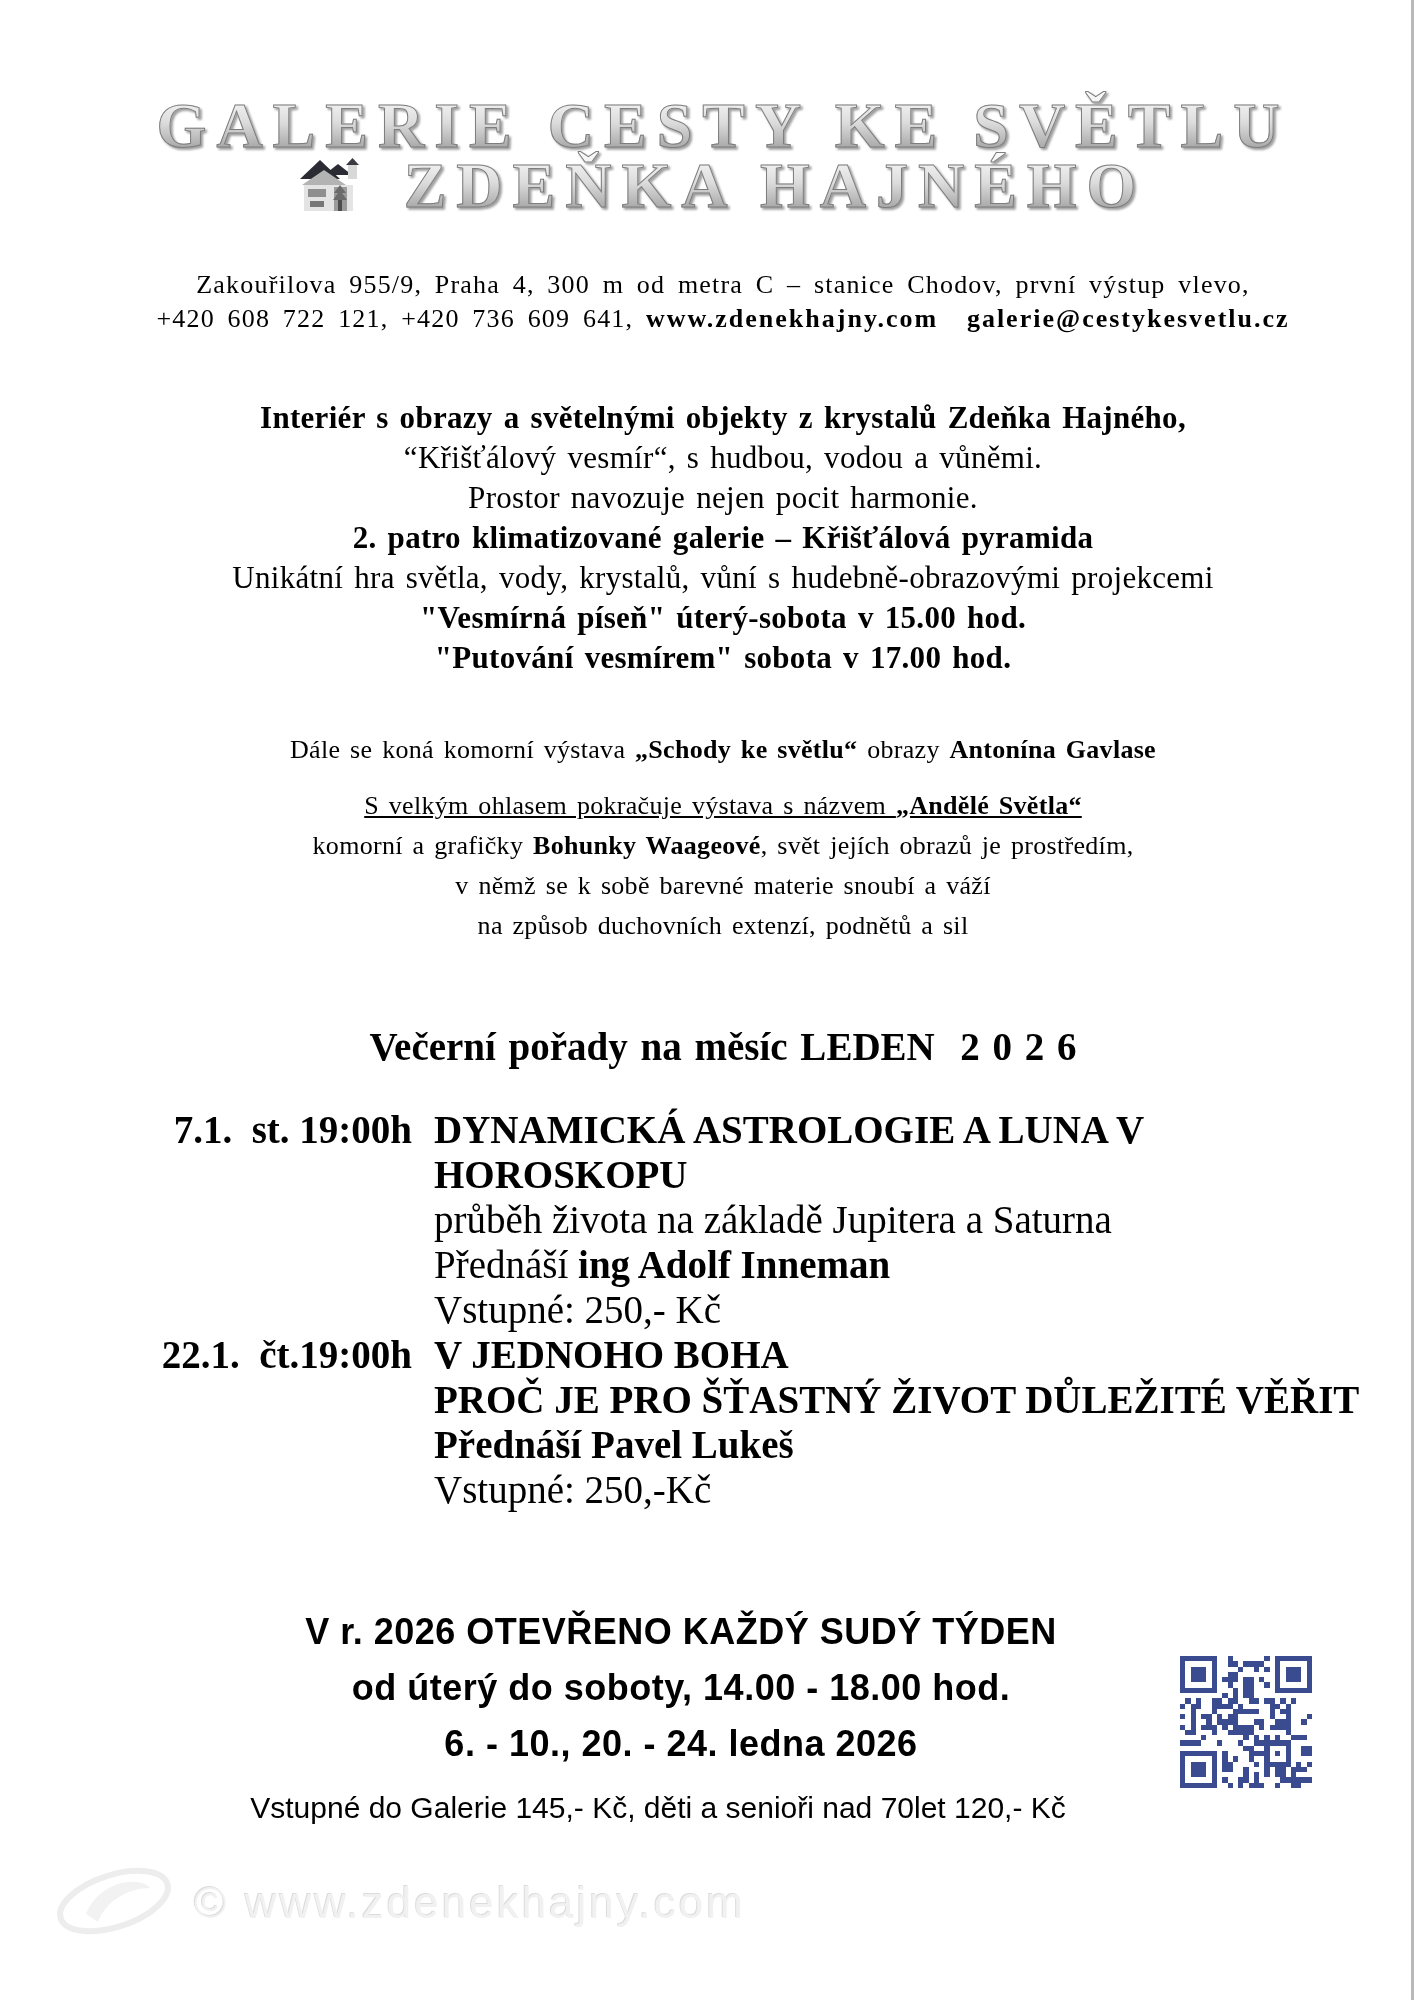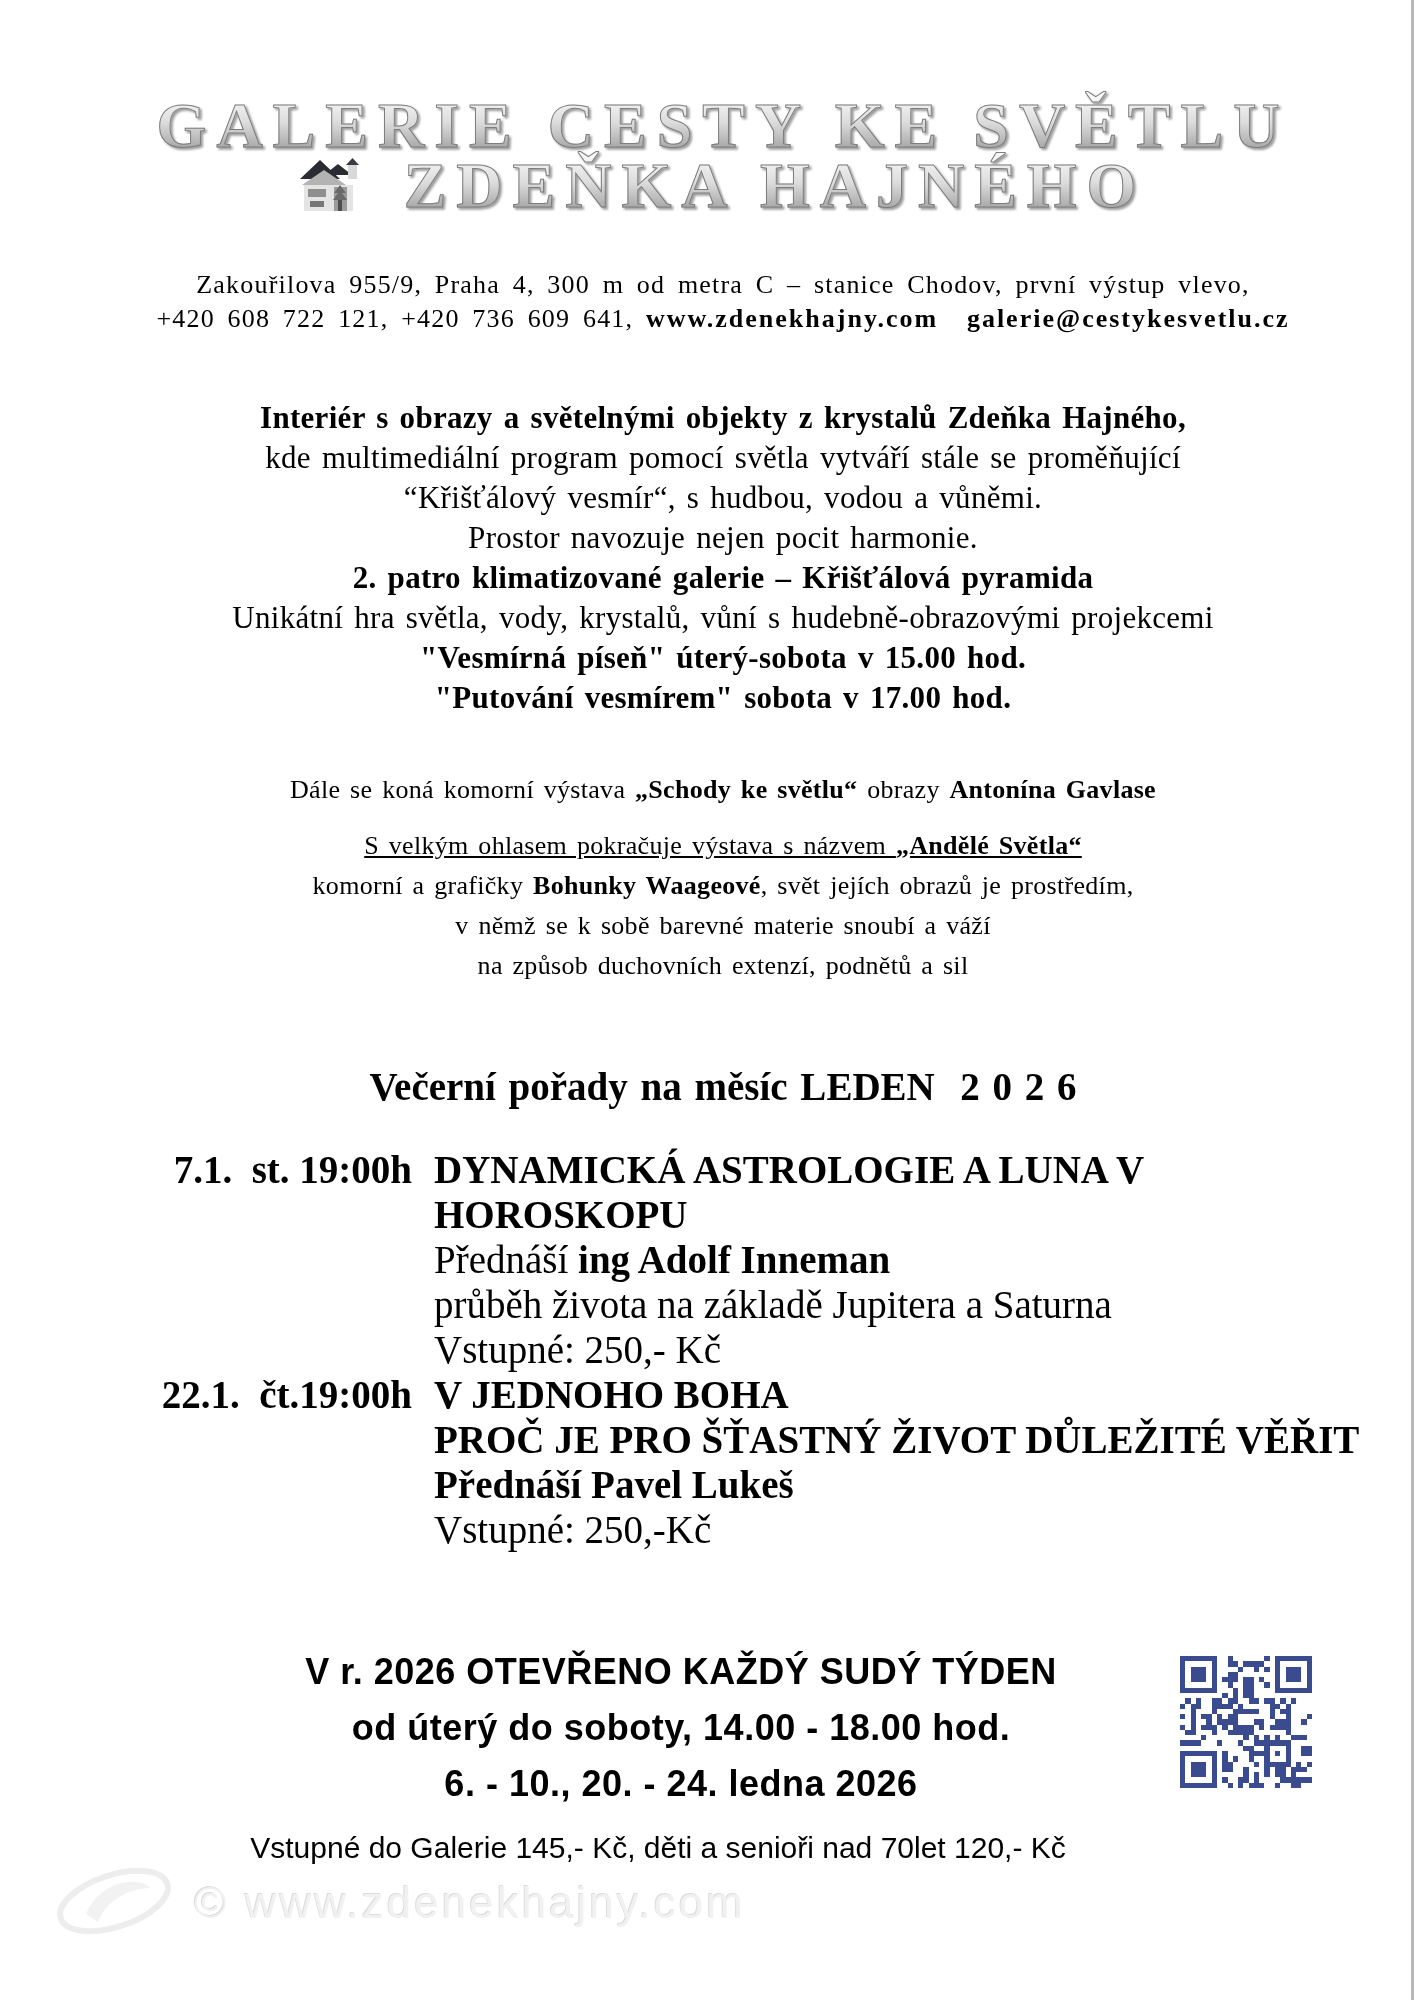--- a/index.html
+++ b/index.html
@@ -97,21 +97,20 @@
       <div>Zakouřilova 955/9, Praha 4, 300 m od metra C – stanice Chodov, první výstup vlevo,</div>
       <div>
         <span>+420 608 722 121, +420 736 609 641, </span>
         <span class="addr-bold">www.zdenekhajny.com</span>
         <span class="addr-bold email-gap">galerie@cestykesvetlu.cz</span>
       </div>
     </div>
 
     <section class="intro">
       <div class="bold">Interiér s obrazy a světelnými objekty z krystalů Zdeňka Hajného,</div>
-      <div>kde multimediální program pomocí světla vytváří stále se proměňující</div>
       <div>“Křišťálový vesmír“, s hudbou, vodou a vůněmi.</div>
       <div>Prostor navozuje nejen pocit harmonie.</div>
       <div class="bold">2. patro klimatizované galerie – Křišťálová pyramida</div>
       <div>Unikátní hra světla, vody, krystalů, vůní s hudebně-obrazovými projekcemi</div>
       <div class="bold">"Vesmírná píseň" úterý-sobota v 15.00 hod.</div>
       <div class="bold">"Putování vesmírem" sobota v 17.00 hod.</div>
     </section>
 
     <section class="exh">
       <div>
@@ -127,24 +126,24 @@
       <div>na způsob duchovních extenzí, podnětů a sil</div>
     </section>
 
     <section class="program">
       <div class="prog-heading">Večerní pořady na měsíc LEDEN  2 0 2 6</div>
 
       <div class="event">
         <div class="event-when">7.1.  st. 19:00h</div>
         <div class="event-body">
           <div class="bold">DYNAMICKÁ ASTROLOGIE A LUNA V HOROSKOPU</div>
+          <div>průběh života na základě Jupitera a Saturna</div>
           <div>
             <span>Přednáší </span><span class="bold">ing Adolf Inneman</span>
           </div>
-          <div>průběh života na základě Jupitera a Saturna</div>
           <div>Vstupné: 250,- Kč</div>
         </div>
       </div>
 
       <div class="event">
         <div class="event-when">22.1.  čt.19:00h</div>
         <div class="event-body">
           <div class="bold">V JEDNOHO BOHA</div>
           <div class="bold">PROČ JE PRO ŠŤASTNÝ ŽIVOT DŮLEŽITÉ VĚŘIT</div>
           <div class="bold">Přednáší Pavel Lukeš</div>

